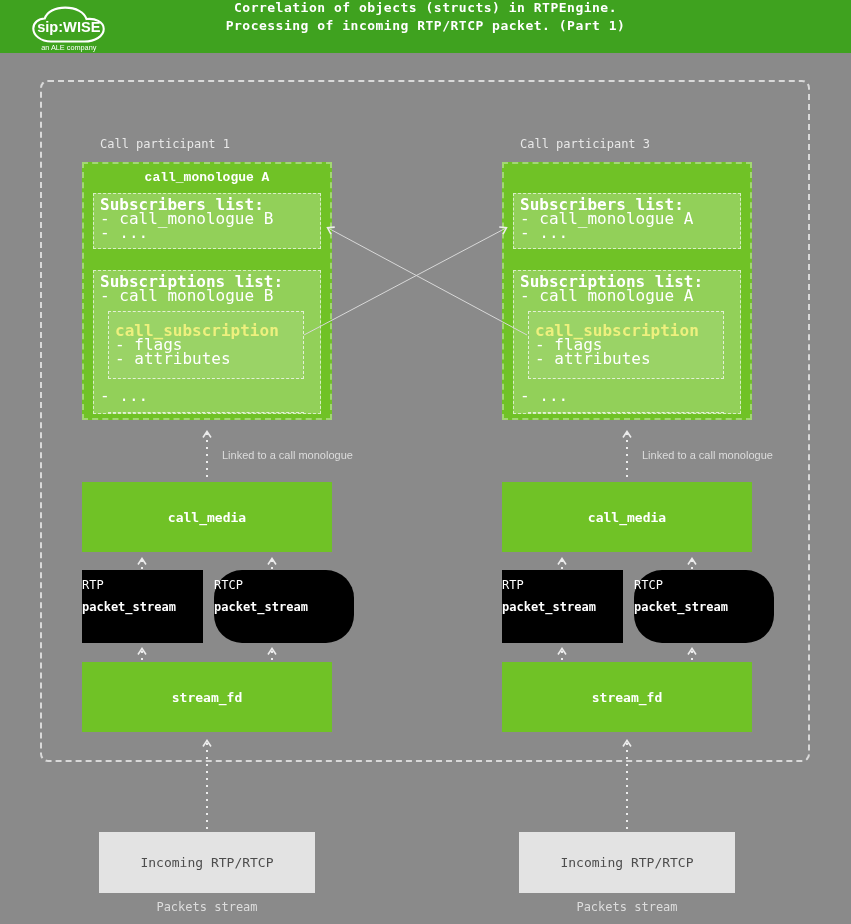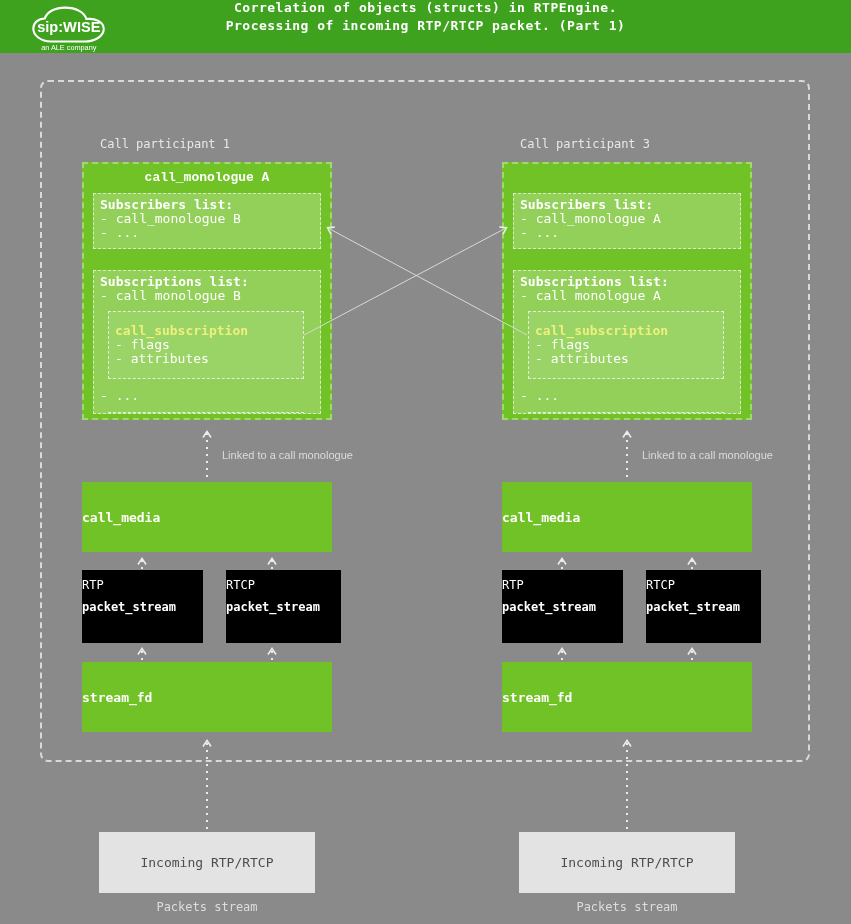--- a/index.html
+++ b/index.html
@@ -29,51 +29,51 @@
   .p-label { position:absolute; left:18px; top:137px; font-size:12px; color:#e8e8e8; }
   .monologue {
     position:absolute; left:0; top:162px; width:250px; height:258px;
     background:#70c226; border:2px dashed rgba(255,255,255,0.35);
   }
   .box-title { text-align:center; padding-top:6px; color:#ffffff; font-weight:bold; font-size:13px;font-family:Liberation Mono, monospace; }
   .inner-box {
     position:absolute; left:9px; width:228px;
     background:rgba(255,255,255,0.24);
     border:1px dashed rgba(255,255,255,0.65);
-    padding:4px 6px; color:#ffffff; font-size:13px; line-height:14px;
+    padding:4px 6px; color:#ffffff; font-size:16px; line-height:14px;
   }
   .subscribers { top:29px; height:56px; }
   .subscriptions { top:106px; height:144px; overflow:hidden; }
   .inner-title { font-weight:bold; }
   .sub-box {
     margin:8px 12px 0 8px; width:196px;
     background:rgba(255,255,255,0.08);
     border:1px dashed rgba(250,250,250,0.75);
     padding:12px 6px;
   }
   .sub-title { font-weight:bold; color:#edf07e; }
   .more-line { margin-top:10px; }
   .sub-box.partial { height:30px; margin-top:9px; }
   .linked-label {
     position:absolute; left:140px; top:449px; width:210px;
     font-family:"Liberation Sans", sans-serif; font-size:11px; color:#dcdcdc;
   }
   .media-box, .fd-box {
     position:absolute; left:0; width:250px; height:70px; background:#70c226;
-    display:flex; align-items:center; 
+    display:flex; align-items:center; justify-content:center;
   }
   .media-box { top:482px; }
   .fd-box { top:662px; }
   .big-title { color:#ffffff; font-weight:bold; font-size:13px; }
   .stream-box {
     position:absolute; top:570px; height:73px; background:#000000;
     text-align:left; color:#fff; padding-top:8px;
   }
   .stream-l { left:0; width:121px; }
-  .stream-r { left:144px; width:115px; }
+  .stream-r { left:132px; width:140px;border-radius:28px; }
   .proto { font-size:12px; }
   .stream-title { font-weight:bold; font-size:12px; margin-top:8px; }
   .incoming-box {
     position:absolute; left:17px; top:832px; width:216px; height:61px;
     background:#e3e3e3; display:flex; align-items:center; justify-content:center;
     color:#4d4d4d; font-size:13px;
   }
   .packets-label { position:absolute; left:0; top:900px; width:250px; text-align:center; font-size:12px; color:#dddddd; }
   
   .arrows { position:absolute; left:0; top:0; width:851px; height:924px; pointer-events:none; z-index:5; }

